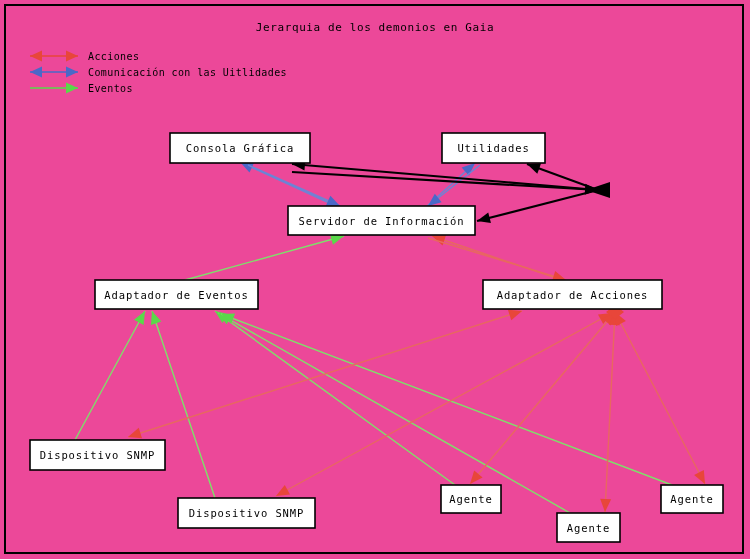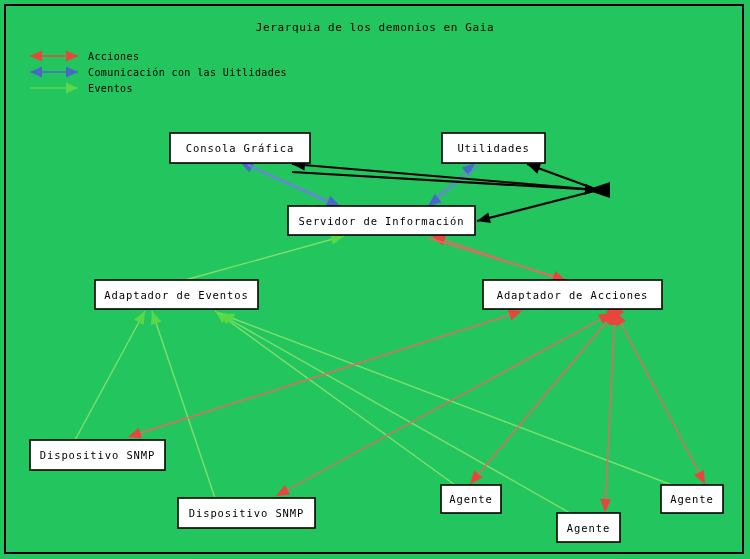--- a/index.html
+++ b/index.html
@@ -4,21 +4,21 @@
 <style>
   html, body {
     margin: 0;
     padding: 0;
     background: #ffffff;
   }
   #canvas {
     position: relative;
     width: 750px;
     height: 559px;
-    background: #22c55e;
+    background: #ec4899;
     font-family: "DejaVu Sans Mono", "Liberation Mono", monospace;
     overflow: hidden;
   }
   #frame {
     position: absolute;
     left: 4px;
     top: 4px;
     width: 740px;
     height: 550px;
     border: 2px solid #000000;

